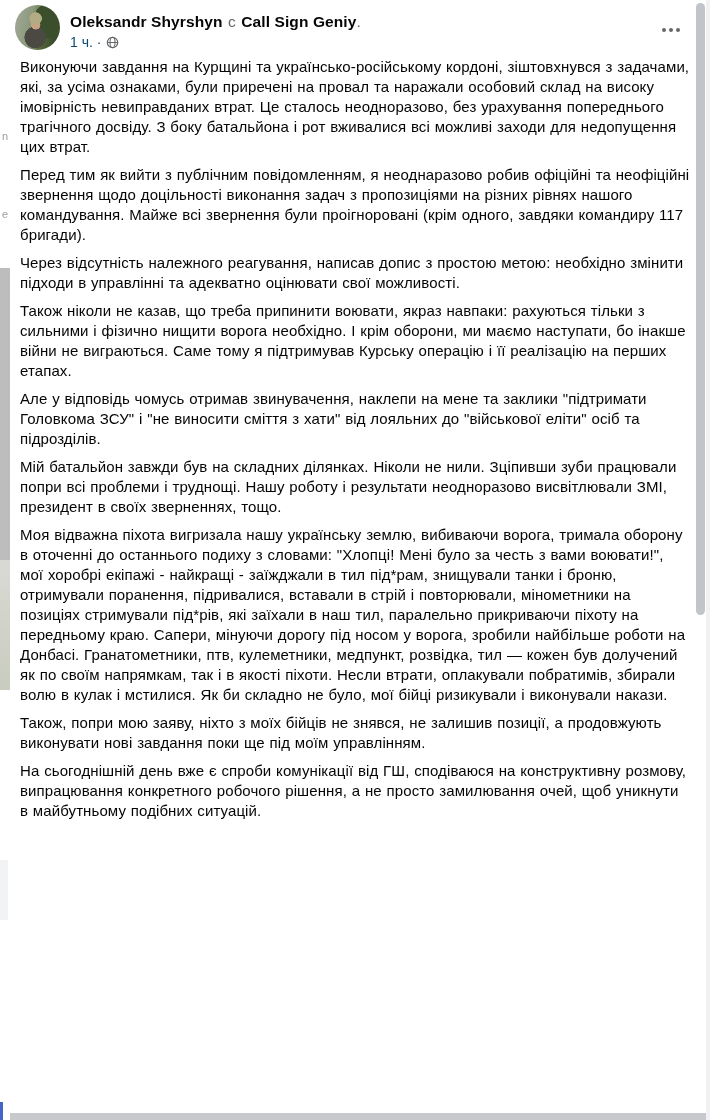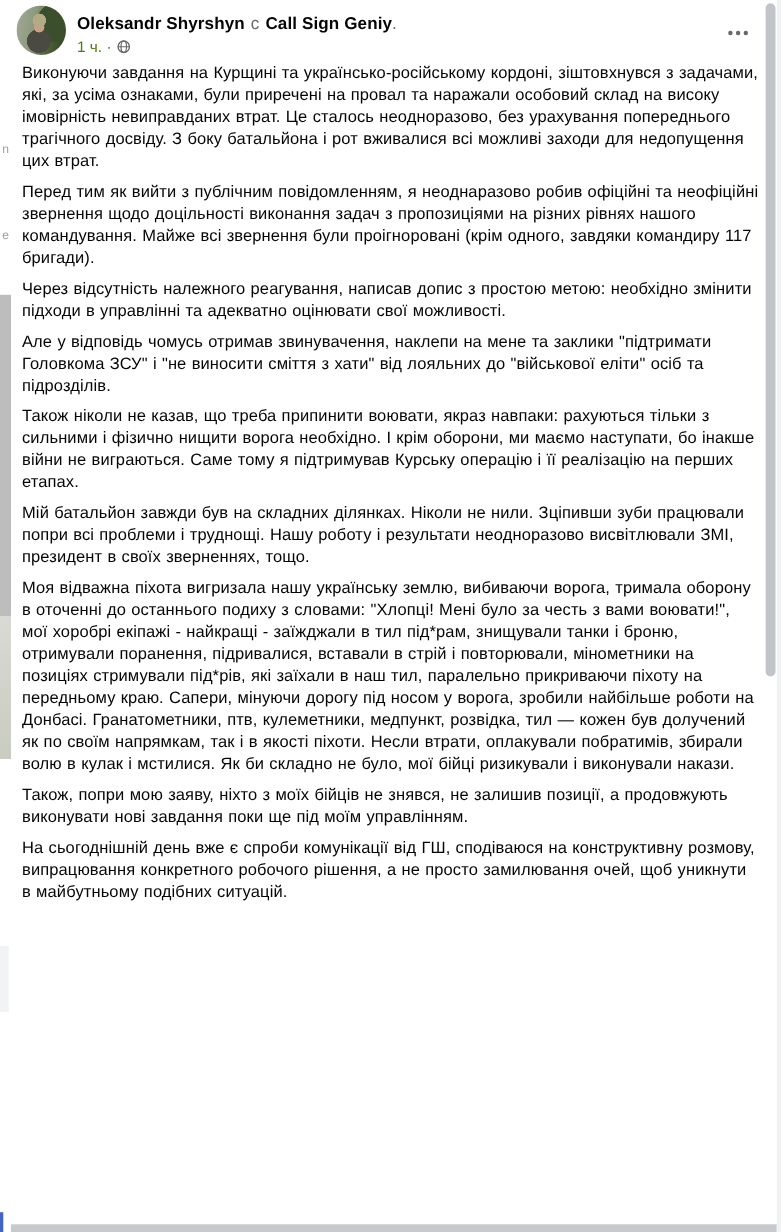--- a/index.html
+++ b/index.html
@@ -71,21 +71,21 @@
     letter-spacing: .1px;
   }
   .name-line .name { font-weight: bold; cursor: pointer; }
   .name-line .with { font-weight: normal; color: #65676b; padding: 0 1px; }
   .name-line .suffix { color: #65676b; }
 
   .meta-line {
     display: flex; align-items: center;
     margin-top: 3px;
     font-size: 14px;
-    color: #4d7c0f;
+    color: #0c4a6e;
   }
   .meta-line .ts { cursor: pointer; }
   .meta-line .dot { padding: 0 4px; }
   .meta-line svg { display: block; margin-top: 1px; }
 
   .menu-dots {
     position: absolute; right: 22px; top: 24px;
     display: flex; gap: 3px;
     padding: 4px; cursor: pointer;
   }
@@ -157,22 +157,22 @@
         <span class="d"></span>
         <span class="d"></span>
         <span class="d"></span>
       </div>
     </div>
 
     <div class="post-body">
         <p class="post-paragraph">Виконуючи завдання на Курщині та українсько-російському кордоні, зіштовхнувся з задачами, які, за усіма ознаками, були приречені на провал та наражали особовий склад на високу імовірність невиправданих втрат. Це сталось неодноразово, без урахування попереднього трагічного досвіду. З боку батальйона і рот вживалися всі можливі заходи для недопущення цих втрат.</p>
         <p class="post-paragraph">Перед тим як вийти з публічним повідомленням, я неоднаразово робив офіційні та неофіційні звернення щодо доцільності виконання задач з пропозиціями на різних рівнях нашого командування. Майже всі звернення були проігноровані (крім одного, завдяки командиру 117 бригади).</p>
         <p class="post-paragraph">Через відсутність належного реагування, написав допис з простою метою: необхідно змінити підходи в управлінні та адекватно оцінювати свої можливості.</p>
+        <p class="post-paragraph">Також ніколи не казав, що треба припинити воювати, якраз навпаки: рахуються тільки з сильними і фізично нищити ворога необхідно. І крім оборони, ми маємо наступати, бо інакше війни не виграються. Саме тому я підтримував Курську операцію і її реалізацію на перших етапах.</p>
         <p class="post-paragraph">Але у відповідь чомусь отримав звинувачення, наклепи на мене та заклики "підтримати Головкома ЗСУ" і "не виносити сміття з хати" від лояльних до "військової еліти" осіб та підрозділів.</p>
-        <p class="post-paragraph">Також ніколи не казав, що треба припинити воювати, якраз навпаки: рахуються тільки з сильними і фізично нищити ворога необхідно. І крім оборони, ми маємо наступати, бо інакше війни не виграються. Саме тому я підтримував Курську операцію і її реалізацію на перших етапах.</p>
         <p class="post-paragraph">Мій батальйон завжди був на складних ділянках. Ніколи не нили. Зціпивши зуби працювали попри всі проблеми і труднощі. Нашу роботу і результати неодноразово висвітлювали ЗМІ, президент в своїх зверненнях, тощо.</p>
         <p class="post-paragraph">Моя відважна піхота вигризала нашу українську землю, вибиваючи ворога, тримала оборону в оточенні до останнього подиху з словами: "Хлопці! Мені було за честь з вами воювати!", мої хоробрі екіпажі - найкращі - заїжджали в тил під*рам, знищували танки і броню, отримували поранення, підривалися, вставали в стрій і повторювали, мінометники на позиціях стримували під*рів, які заїхали в наш тил, паралельно прикриваючи піхоту на передньому краю. Сапери, мінуючи дорогу під носом у ворога, зробили найбільше роботи на Донбасі. Гранатометники, птв, кулеметники, медпункт, розвідка, тил — кожен був долучений як по своїм напрямкам, так і в якості піхоти. Несли втрати, оплакували побратимів, збирали волю в кулак і мстилися. Як би складно не було, мої бійці ризикували і виконували накази.</p>
         <p class="post-paragraph">Також,  попри мою заяву, ніхто з моїх бійців не знявся, не залишив позиції, а продовжують виконувати нові завдання поки ще під моїм управлінням.</p>
         <p class="post-paragraph">На сьогоднішній день вже є спроби комунікації від ГШ, сподіваюся на конструктивну розмову, випрацювання конкретного робочого рішення, а не просто замилювання очей, щоб уникнути в майбутньому подібних ситуацій.</p>
       </div>
   </div>
 
   <div class="scroll-thumb"></div>
 
 </div>

